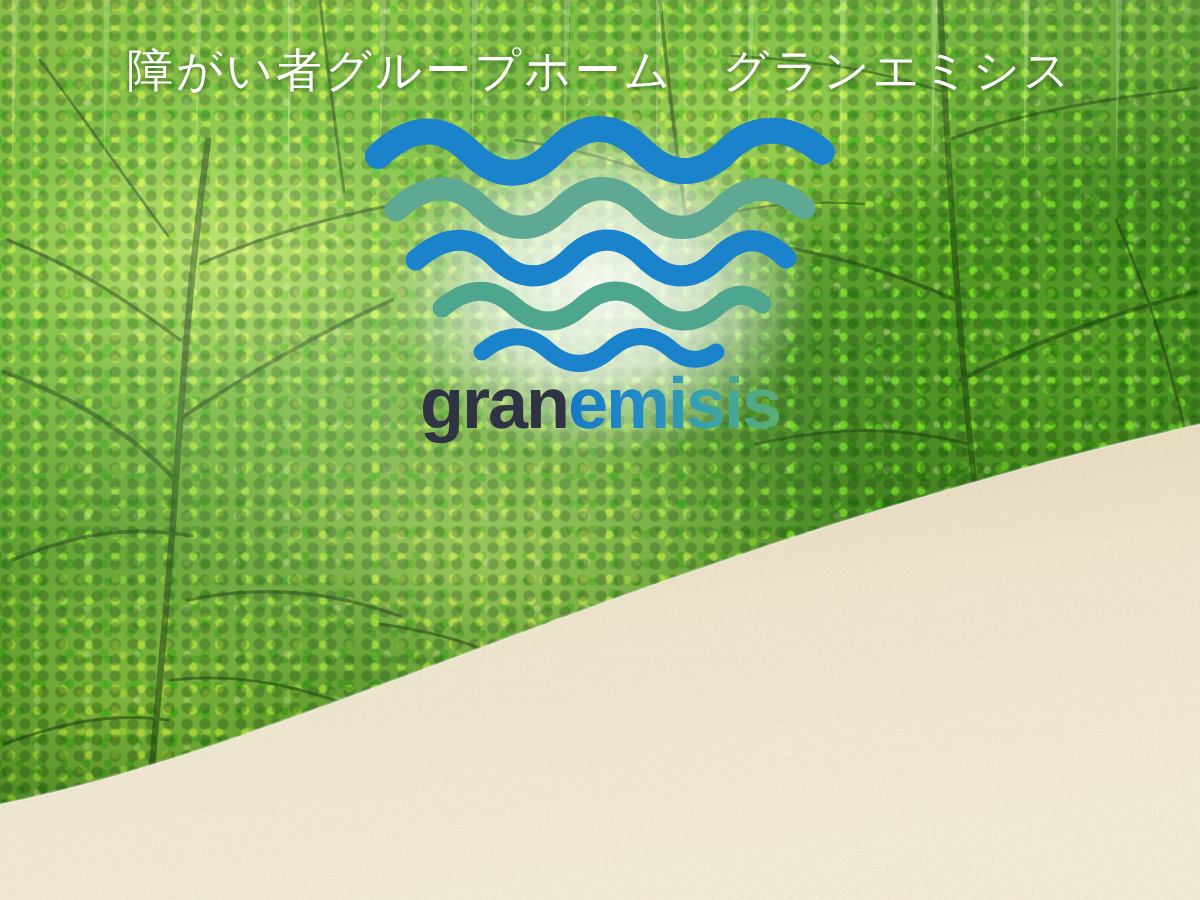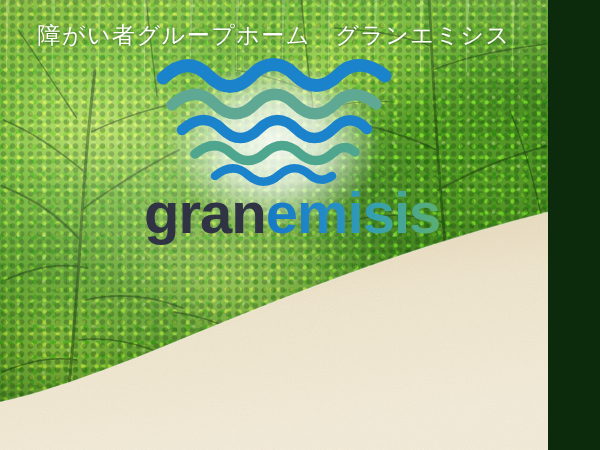--- a/index.html
+++ b/index.html
@@ -7,21 +7,21 @@
 
   html, body {
     width:600px; height:450px;
     overflow:hidden;
     background:#0c2a0c;
     font-family:"Liberation Sans", sans-serif;
   }
 
   #stage {
     position:relative;
-    width:548px; height:450px;
+    width:600px; height:450px;
     overflow:hidden;
   }
 
   
   .forest-base {
     position:absolute; inset:0;
     background:
       radial-gradient(ellipse 46% 34% at 18% 28%, rgba(186,226,96,0.95) 0%, rgba(126,196,58,0.55) 45%, rgba(90,160,40,0.0) 78%),
       radial-gradient(ellipse 40% 30% at 62% 14%, rgba(160,214,78,0.85) 0%, rgba(104,176,46,0.45) 52%, rgba(70,140,30,0.0) 82%),
       radial-gradient(ellipse 44% 40% at 88% 40%, rgba(92,162,42,0.9) 0%, rgba(56,120,26,0.55) 50%, rgba(36,92,20,0.0) 85%),
@@ -122,21 +122,21 @@
     position:relative;
     width:230px; height:128px;
     margin:0 auto;
   }
   .logo-waves svg { width:100%; height:100%; display:block; overflow:visible; }
 
   .wordmark {
     position:relative;
     margin-top:-4px;
     font-family:"Liberation Sans", sans-serif;
-    font-size:58px;
+    font-size:36px;
     font-weight:700;
     letter-spacing:-1px;
     line-height:1;
     white-space:nowrap;
   }
   .wm-a { color:#2f3343; }
   .wm-b {
     background:linear-gradient(90deg,#1679c6 0%, #2088c9 30%, #36a0b0 62%, #5cae72 100%);
     -webkit-background-clip:text;
     background-clip:text;

